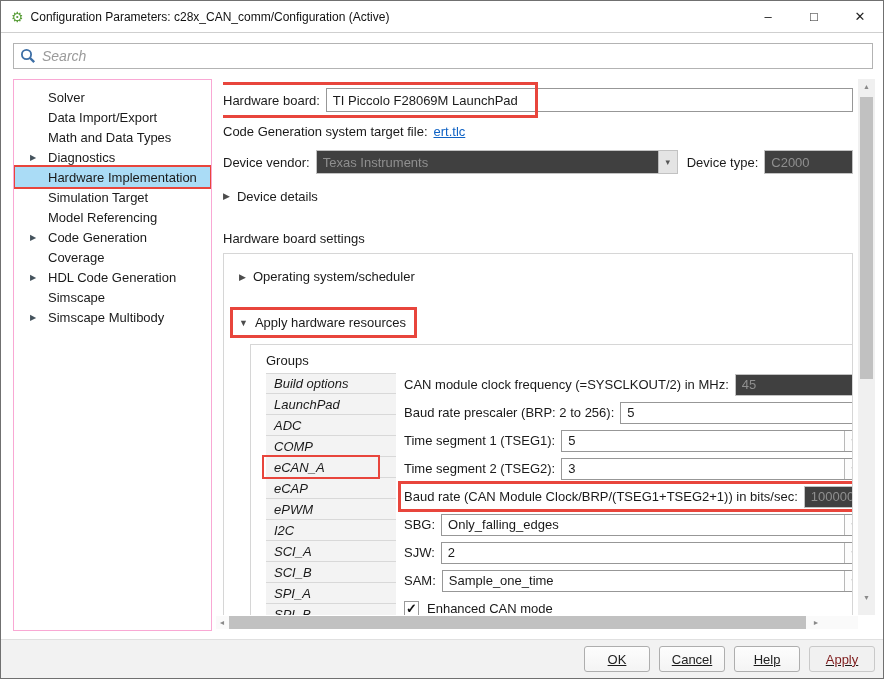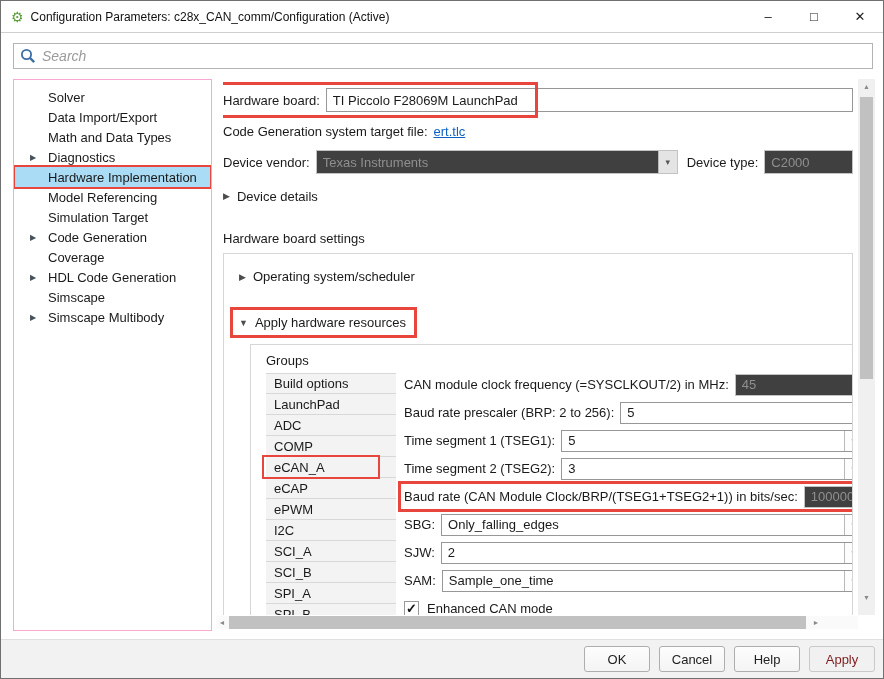--- a/index.html
+++ b/index.html
@@ -51,40 +51,40 @@
   .row-details { margin-top:13px; height:16px; }
   .exp-arrow { font-size:9px; color:#4c4c4c; margin-right:7px; }
   .hbs-label { margin-top:27px; }
 
   .groupbox { margin-top:7px; border:1px solid #d6d6d6; height:377px; padding:15px 0 0 15px; position:relative; overflow:hidden; }
   .thr-row { margin-top:31px; }
   .inline-ann-wrap { position:relative; display:inline-flex; align-items:center; }
 
   .inner-panel { margin-top:14px; margin-left:11px; border:1px solid #d6d6d6; border-right:none; height:282px; padding:8px 0 0 15px; overflow:hidden; }
   .cols { display:flex; margin-top:5px; }
-  .groups-col { width:130px; flex:0 0 130px; }
+  .groups-col { width:130px; flex:0 0 130px;font-style:italic; }
   .group-row { position:relative; height:21px; display:flex; align-items:center; padding-left:8px; background:#f3f3f3; border-bottom:1px solid #d8d8d8; white-space:nowrap; }
   .group-row:first-child { border-top:1px solid #d8d8d8; }
   .fields-col { flex:1; padding-left:8px; }
   .f-row { display:flex; align-items:center; height:23px; margin-bottom:5px; position:relative; }
   .f-row .input, .f-row .input-dis, .f-row .dd { flex:1; min-width:56px; height:22px;justify-content:flex-end; }
   .fixed60 { flex:0 0 60px !important; min-width:60px; }
   .cb-row { display:flex; align-items:center; height:22px; margin-top:3px; }
   .checkbox { width:15px; height:15px; border:1px solid #9a9a9a; background:#fff; margin-right:8px; display:flex; align-items:center; justify-content:center; font-size:13px; font-weight:bold; color:#111; line-height:1; }
 
   
   .vscroll { position:absolute; right:0; top:0; width:17px; height:536px; background:#f0f0f0; }
   .vthumb { position:absolute; left:2px; right:2px; top:18px; height:282px; background:#c1c1c1; }
   .sb-arrow { position:absolute; left:0; right:0; text-align:center; font-size:7px; color:#8a8a8a; }
   .hscroll { position:absolute; left:0; bottom:2px; right:17px; height:13px; background:#fafafa; display:flex; align-items:center; }
   .hthumb { position:absolute; left:13px; right:52px; top:0; bottom:0; background:#c1c1c1; }
   .h-arrow { width:12px; text-align:center; font-size:7px; color:#8a8a8a; }
 
   
-  .footer { position:absolute; left:0; right:0; bottom:0; height:39px; background:#f2f2f2; border-top:1px solid #e0e0e0; display:flex; align-items:center; justify-content:flex-end; gap:9px; padding-right:8px; }
+  .footer { position:absolute; left:0; right:0; bottom:0; height:39px; background:#f2f2f2; border-top:1px solid #e0e0e0; display:flex; align-items:center; justify-content:flex-end; gap:9px; padding-right:8px;text-decoration:underline; }
   .btn { width:66px; height:26px; border:1px solid #aeaeae; border-radius:3px; background:linear-gradient(#fdfdfd,#f4f4f4); font-size:13px; color:#222; display:flex; align-items:center; justify-content:center; cursor:default; font-family:"Liberation Sans",sans-serif; }
   .btn.disabled { color:#7f1d1d; border-color:#c9c9c9; background:#f1f1f1; }
 </style>
 </head>
 <body>
 
 <div class="window">
 
   <div class="titlebar">
     <span class="app-icon">⚙</span>
@@ -123,25 +123,25 @@
         <span class="tree-arrow-slot">▶</span>
         <span class="tree-label">Diagnostics</span>
       </div>
     <div class="tree-item sel">
       <span class="tree-arrow-slot"></span>
       <span class="tree-label">Hardware Implementation</span>
       <div class="ann ann2" style="left:-1px; right:-1px; top:-2px; bottom:-2px;"></div>
     </div>
     <div class="tree-item">
         <span class="tree-arrow-slot"></span>
+        <span class="tree-label">Simulation Target</span>
+      </div>
+    <div class="tree-item">
+        <span class="tree-arrow-slot"></span>
         <span class="tree-label">Model Referencing</span>
-      </div>
-    <div class="tree-item">
-        <span class="tree-arrow-slot"></span>
-        <span class="tree-label">Simulation Target</span>
       </div>
     <div class="tree-item">
         <span class="tree-arrow-slot">▶</span>
         <span class="tree-label">Code Generation</span>
       </div>
     <div class="tree-item">
         <span class="tree-arrow-slot"></span>
         <span class="tree-label">Coverage</span>
       </div>
     <div class="tree-item">

